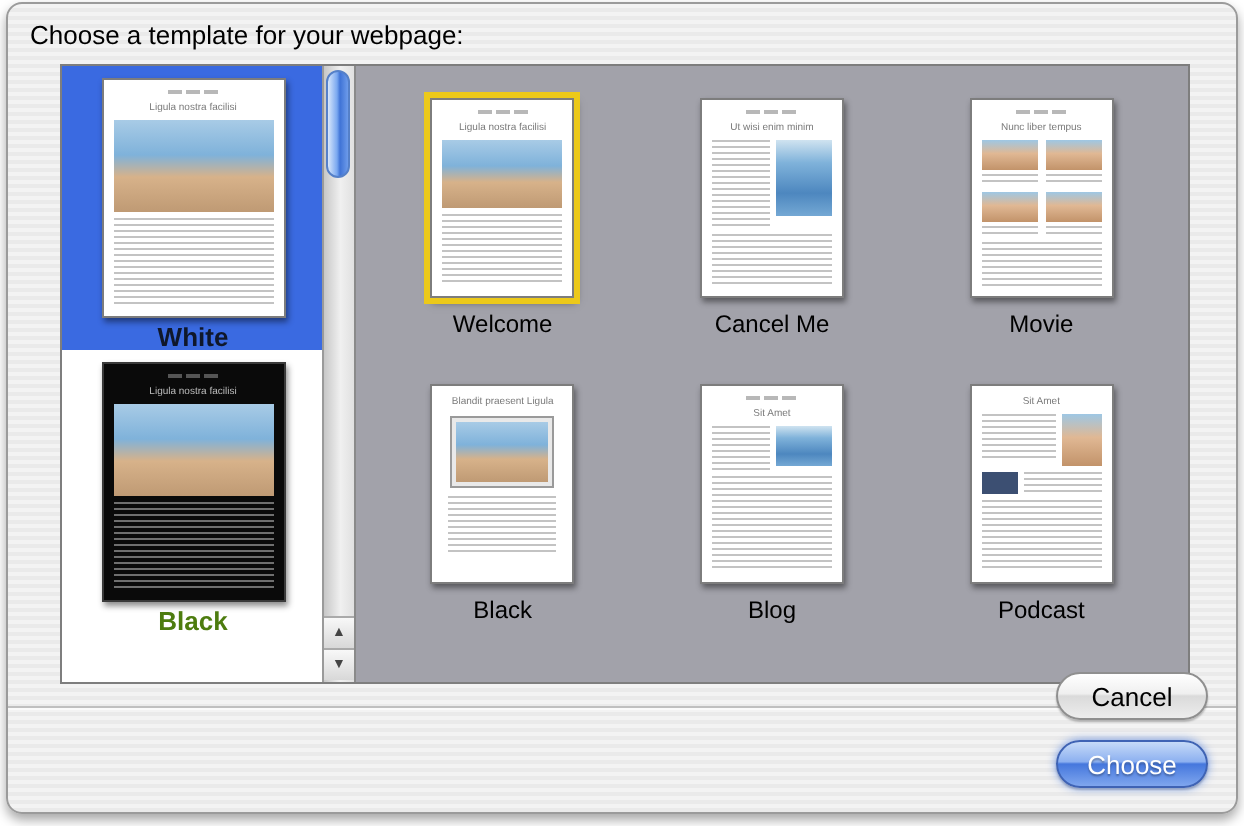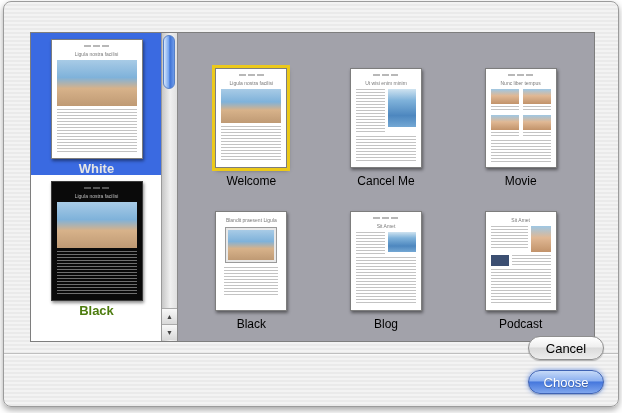--- a/index.html
+++ b/index.html
@@ -8,31 +8,31 @@
           background:repeating-linear-gradient(180deg,#f3f3f3 0 2px,#eaeaea 2px 4px);
           box-shadow:0 3px 6px rgba(0,0,0,.35);overflow:hidden;}
   .dlg-title{position:absolute;top:8px;left:11px;font-size:13px;color:#000;}
   .panel{position:absolute;left:26px;top:30px;width:565px;height:310px;border:1px solid #7e7e7e;display:flex;background:#a2a2aa;box-sizing:border-box;}
   
   .sidebar{position:relative;width:147px;background:#fff;border-right:1px solid #8a8a8a;box-sizing:border-box;flex:none;}
   .theme-cell{width:131px;height:142px;display:flex;flex-direction:column;align-items:center;}
   .theme-cell.selected{background:#3a6ae1;}
   .theme-thumb-wrap{margin-top:6px;}
   .theme-label{margin-top:2px;font-size:13px;font-weight:bold;color:#4d7c0f;}
-  .theme-cell.selected .theme-label{color:#e5e5e5;}
+  .theme-cell.selected .theme-label{color:#0f172a;}
   .vscroll{position:absolute;top:0;right:0;bottom:0;width:16px;border-left:1px solid #9a9a9a;
            background:linear-gradient(90deg,#c7c7c7,#f0f0f0 55%,#e0e0e0);box-sizing:border-box;}
   .vthumb{position:absolute;top:2px;left:1px;width:12px;height:54px;border-radius:6px;box-sizing:border-box;
           background:linear-gradient(90deg,#d8e7fb,#7aa8f0 45%,#3f73d6 60%,#6d9bea);border:1px solid #5580c8;}
   .varrows{position:absolute;bottom:1px;left:0;width:15px;}
   .varrow{width:15px;height:15px;display:flex;align-items:center;justify-content:center;
           background:linear-gradient(#f8f8f8,#d8d8d8);border-top:1px solid #aaa;font-size:7px;color:#444;cursor:default;}
   
   .grid{flex:1;display:grid;grid-template-columns:repeat(3,1fr);grid-template-rows:1fr 1fr;padding:12px 6px 10px;}
-  .tcell{display:flex;flex-direction:column;align-items:center;justify-content:flex-end;padding-top:4px;}
+  .tcell{display:flex;flex-direction:column;align-items:center;justify-content:flex-start;padding-top:4px;}
   .tlabel{margin-top:6px;font-size:12px;color:#000;}
   
   .page{background:#fff;border:1px solid #7d7d7d;box-shadow:1px 2px 3px rgba(0,0,0,.45);box-sizing:border-box;
         padding:5px;display:flex;flex-direction:column;gap:3px;}
   .page-sm{width:72px;height:100px;}
   .page-lg{width:92px;height:120px;}
   .p-black{background:#0a0a0a;border-color:#3a3a3a;}
   .sel-yellow{box-shadow:0 0 0 3px #ecc91a,1px 2px 4px rgba(0,0,0,.5);}
   .center{align-items:center;}
   .nav{display:flex;justify-content:center;gap:2px;height:3px;flex:none;}
@@ -56,20 +56,21 @@
   .btn{height:24px;min-width:76px;border-radius:12px;font-size:13px;font-family:inherit;cursor:default;padding:0 12px;}
   .btn-cancel{background:linear-gradient(#ffffff,#efefef 45%,#dadada 50%,#ededed);border:1px solid #8f8f8f;color:#000;
               box-shadow:0 1px 1px rgba(0,0,0,.25);}
   .btn-choose{background:linear-gradient(#c6daf8,#8cb0f0 45%,#4577dd 50%,#7fa6ee);border:1px solid #3f63b4;color:#fff;
               box-shadow:0 0 5px rgba(98,140,226,.9),0 1px 1px rgba(0,0,0,.25);text-shadow:0 1px 1px rgba(0,0,0,.3);}
 </style>
 </head>
 <body>
 
 <div class="dialog">
+  <div class="dlg-title">Choose a template for your webpage:</div>
 
   <div class="panel">
 
     <div class="sidebar">
 
       <div class="theme-cell selected">
         <div class="theme-thumb-wrap">
           <div class="page page-lg">
             <div class="nav">
                 <i></i>

